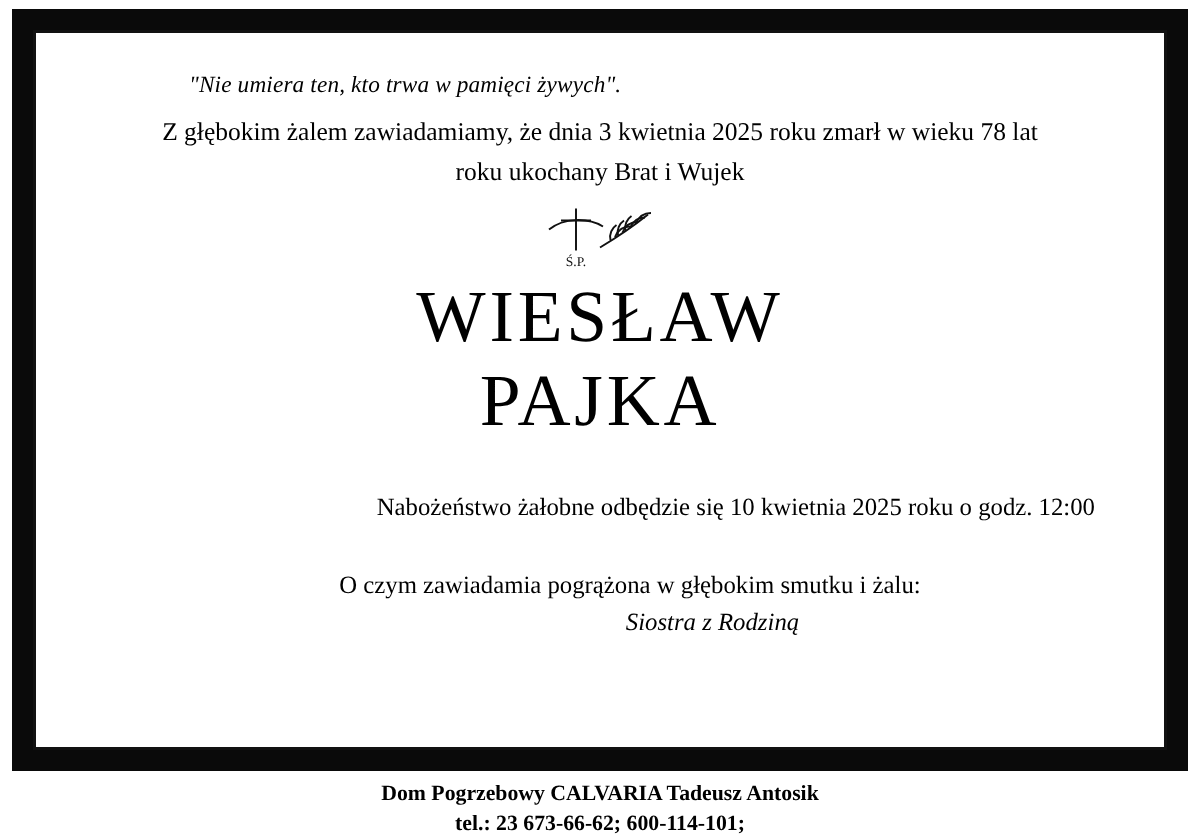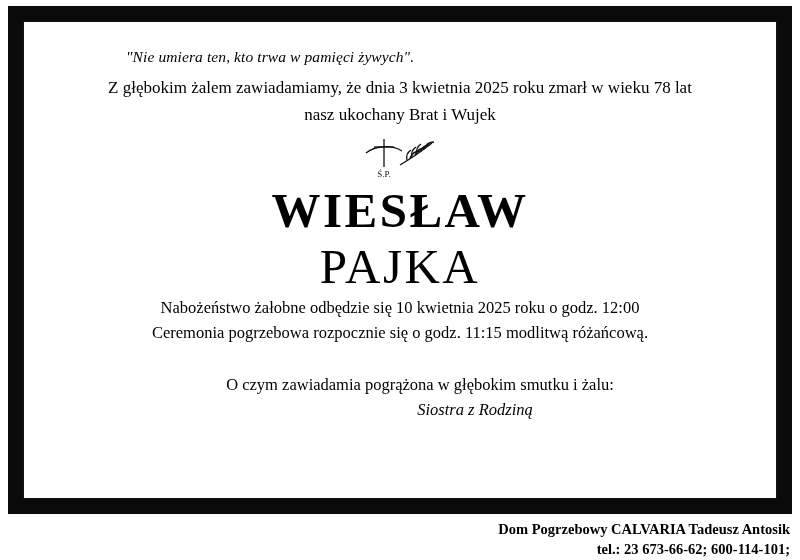--- a/index.html
+++ b/index.html
@@ -64,68 +64,70 @@
     position: relative;
     text-decoration: underline;
   }
   .emblem svg { display: block; }
 
   .name {
     font-size: 49px;
     line-height: 1.08;
     letter-spacing: 2.5px;
     margin: 6px 0 0 0;
-    font-weight: 700;
+    font-weight: 400;
   }
   .surname {
     font-size: 49px;
     line-height: 1.12;
     letter-spacing: 2.5px;
     margin: 2px 0 0 0;
     font-weight: 400;
     text-align: center;
   }
 
   .ceremony {
+    margin-top: 30px;
     font-size: 16.5px;
     line-height: 1.52;
+    text-align: right;
   }
   .ceremony div { white-space: nowrap; }
 
   .closing {
     margin-top: 28px;
     font-size: 16.5px;
     line-height: 1.5;
   }
   .closing .line1 { padding-left: 40px; }
   .closing .line2 { padding-left: 150px; font-style: italic; }
 
   .footer {
     position: absolute;
     left: 10px;
     top: 520px;
     width: 780px;
-    text-align: right;
+    text-align: center;
     font-size: 14.5px;
     font-weight: bold;
     line-height: 1.35;
   }
 </style>
 </head>
 <body>
 
 <div class="page">
 
   <div class="notice">
     <div class="notice-inner">
 
       <p class="quote">"Nie umiera ten, kto trwa w pamięci żywych".</p>
 
       <p class="lead">Z głębokim żalem zawiadamiamy, że dnia 3 kwietnia 2025 roku zmarł w wieku 78 lat</p>
-      <p class="lead">nasz ukochany Brat i Wujek</p>
+      <p class="lead">roku ukochany Brat i Wujek</p>
 
       <div class="emblem">
         <svg width="120" height="46" viewBox="0 0 120 46" xmlns="http://www.w3.org/2000/svg">
           <g stroke="#111" stroke-width="1.3" fill="none">
 
             <path d="M44 6 L44 34"></path>
             <path d="M34 14 L54 14"></path>
 
             <path d="M26 20 C 36 12, 52 12, 62 18"></path>
 
@@ -140,21 +142,20 @@
           </g>
           <text x="44" y="44" text-anchor="middle" font-family="Liberation Serif, serif" font-size="9" fill="#111">Ś.P.</text>
         </svg>
       </div>
 
       <div class="name">WIESŁAW</div>
       <div class="surname">PAJKA</div>
 
       <div class="ceremony">
         <div>Nabożeństwo żałobne odbędzie się 10 kwietnia 2025 roku o godz. 12:00</div>
-        <div>Ceremonia pogrzebowa rozpocznie się o godz. 11:15 modlitwą różańcową.</div>
       </div>
 
       <div class="closing">
         <div class="line1">O czym zawiadamia pogrążona w głębokim smutku i żalu:</div>
         <div class="line2">Siostra z Rodziną</div>
       </div>
 
     </div>
   </div>
 

